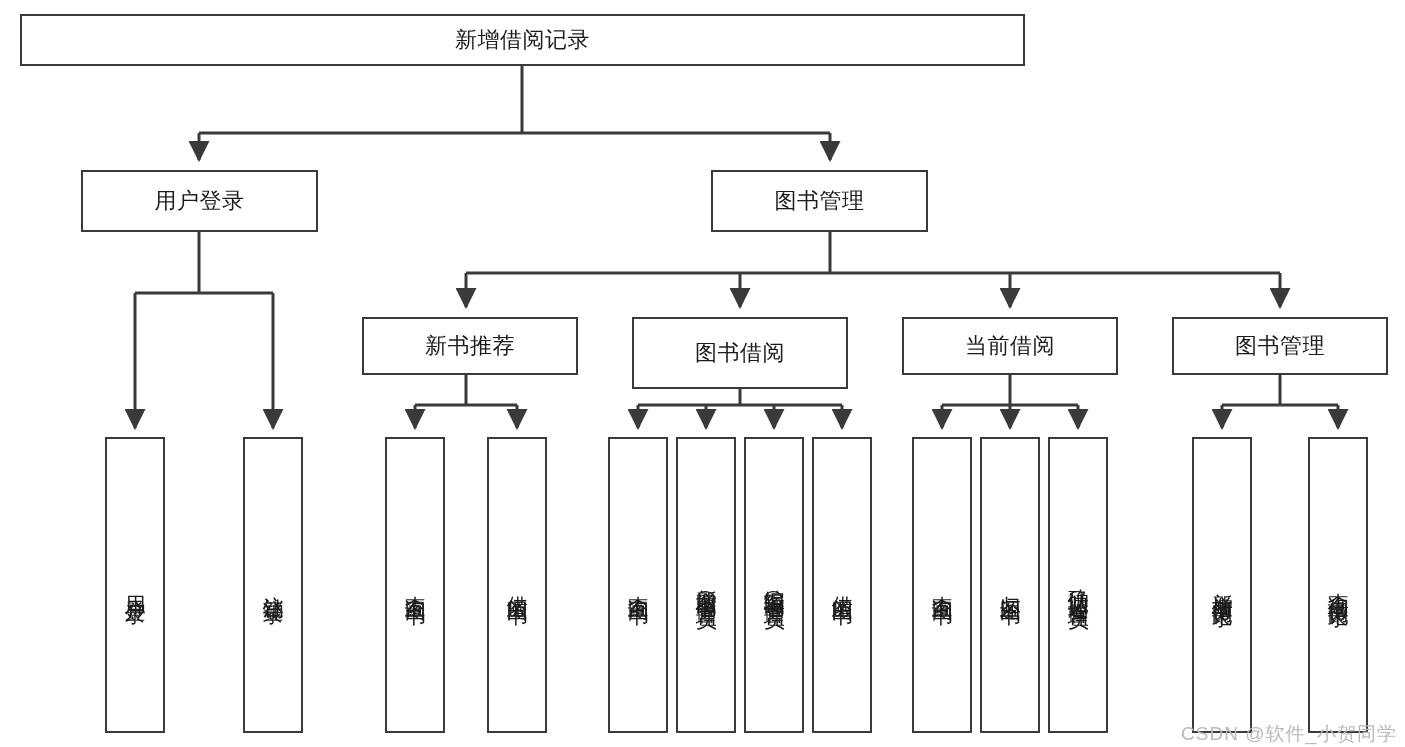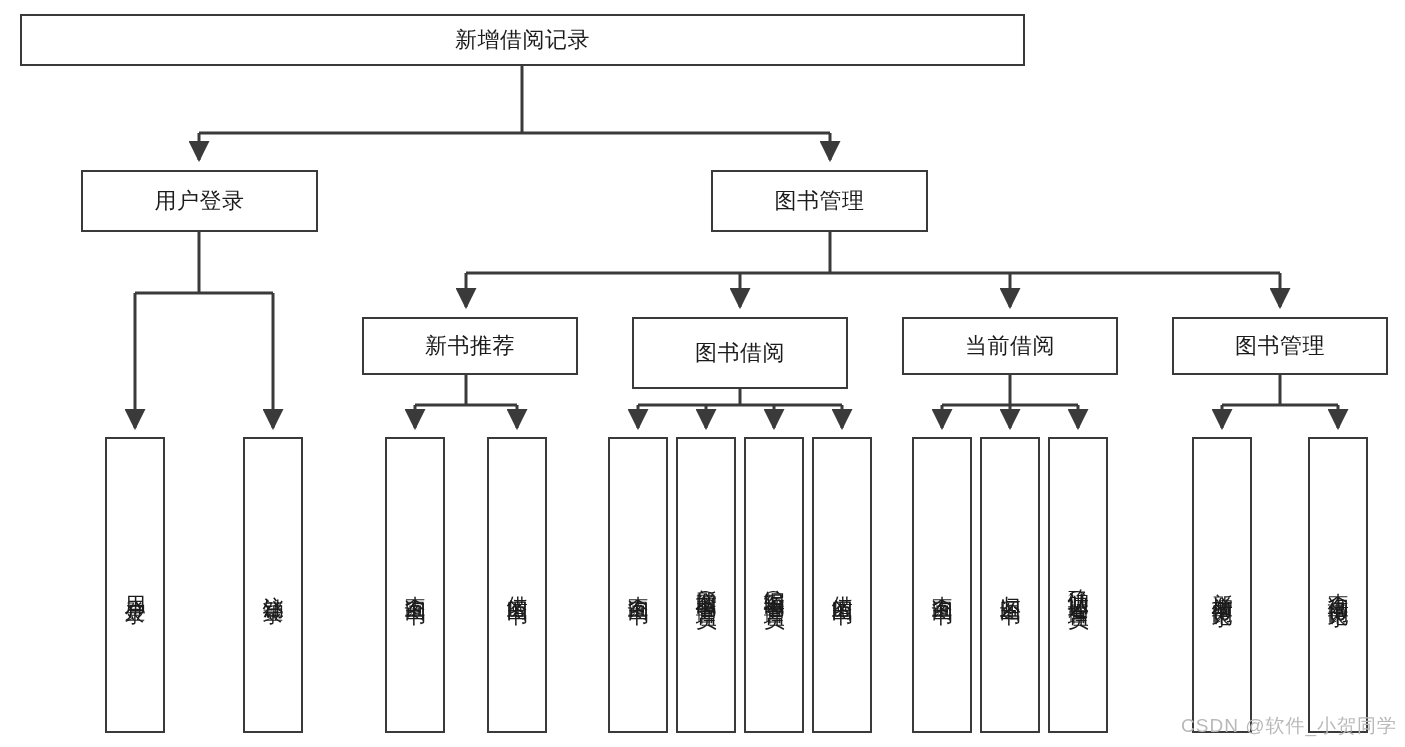--- a/index.html
+++ b/index.html
@@ -50,21 +50,21 @@
   }
   .node.v .vtext {
     writing-mode: vertical-rl;
     text-orientation: upright;
     white-space: normal;
     text-align: center;
   }
   .watermark {
     position: absolute;
     right: 8px;
-    bottom: 8px;
+    bottom: 0;
     font-size: 19px;
     color: #b9b9b9;
     letter-spacing: 1px;
     white-space: nowrap;
   }
 </style>
 </head>
 <body>
 
 <div id="canvas">

